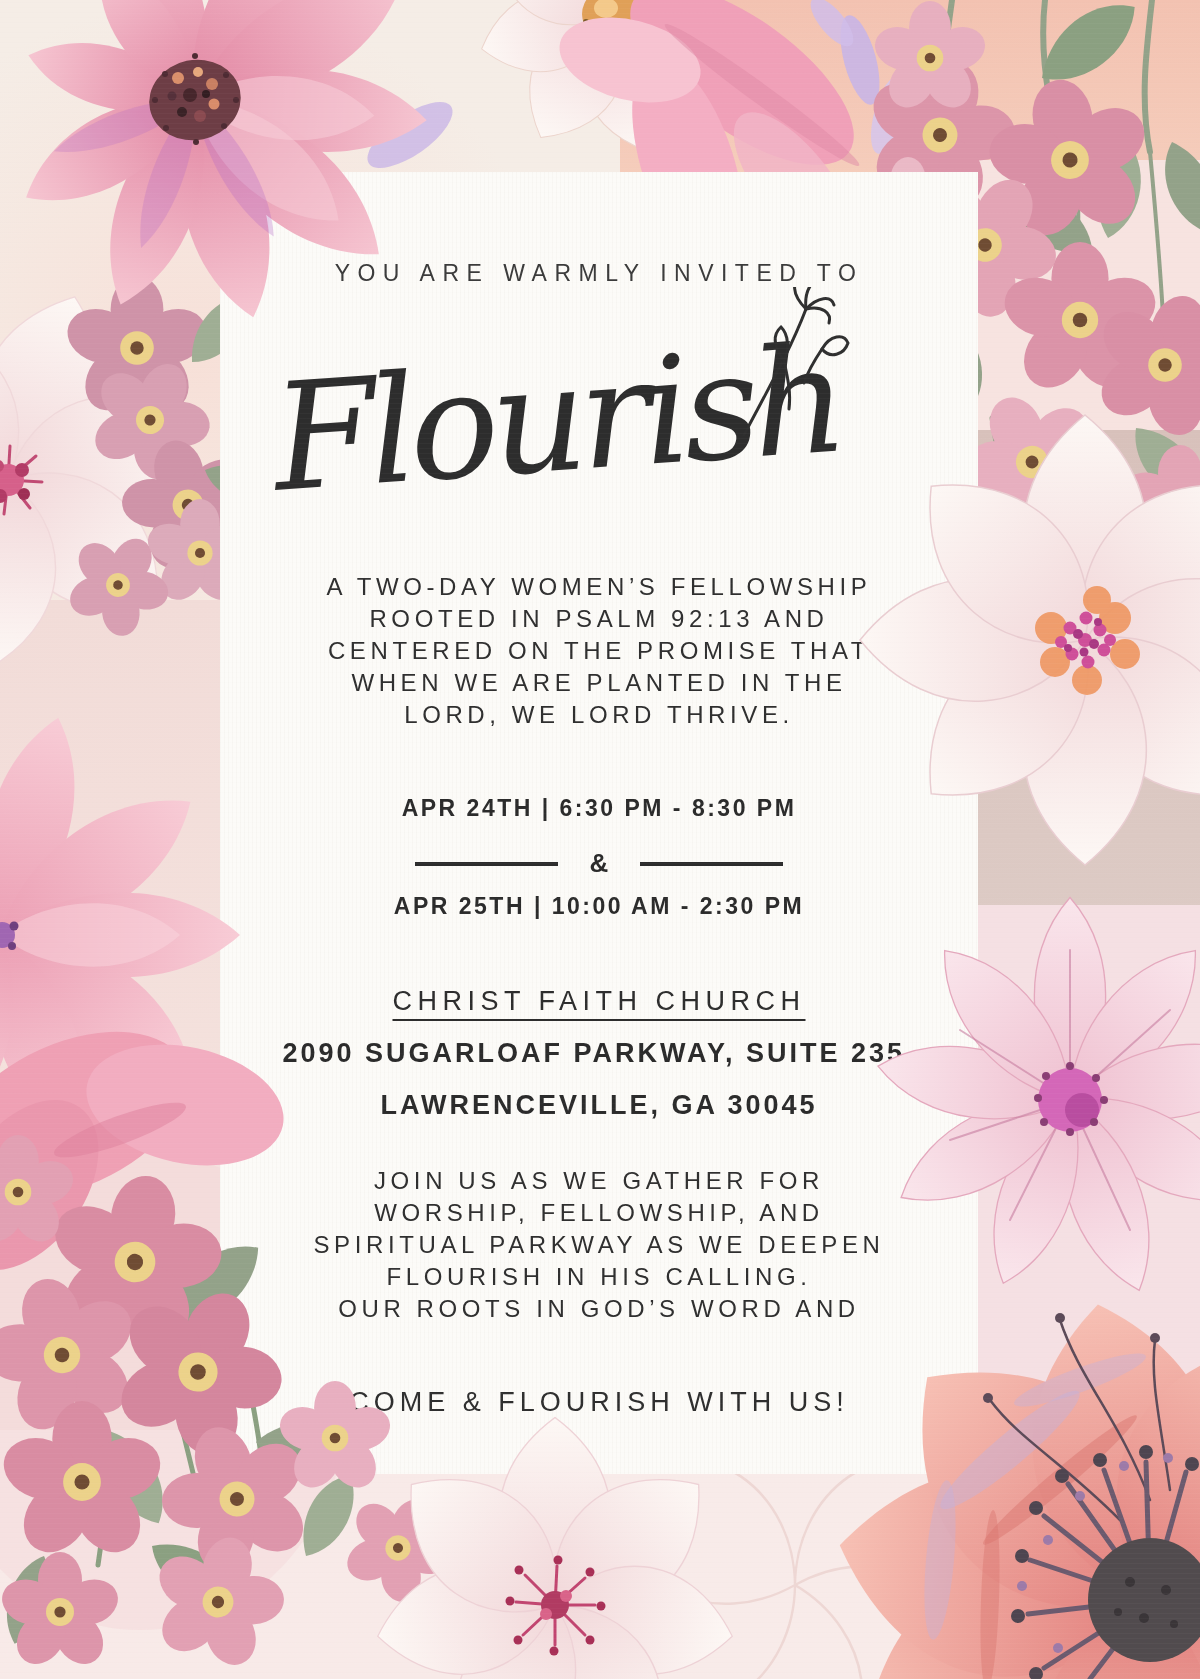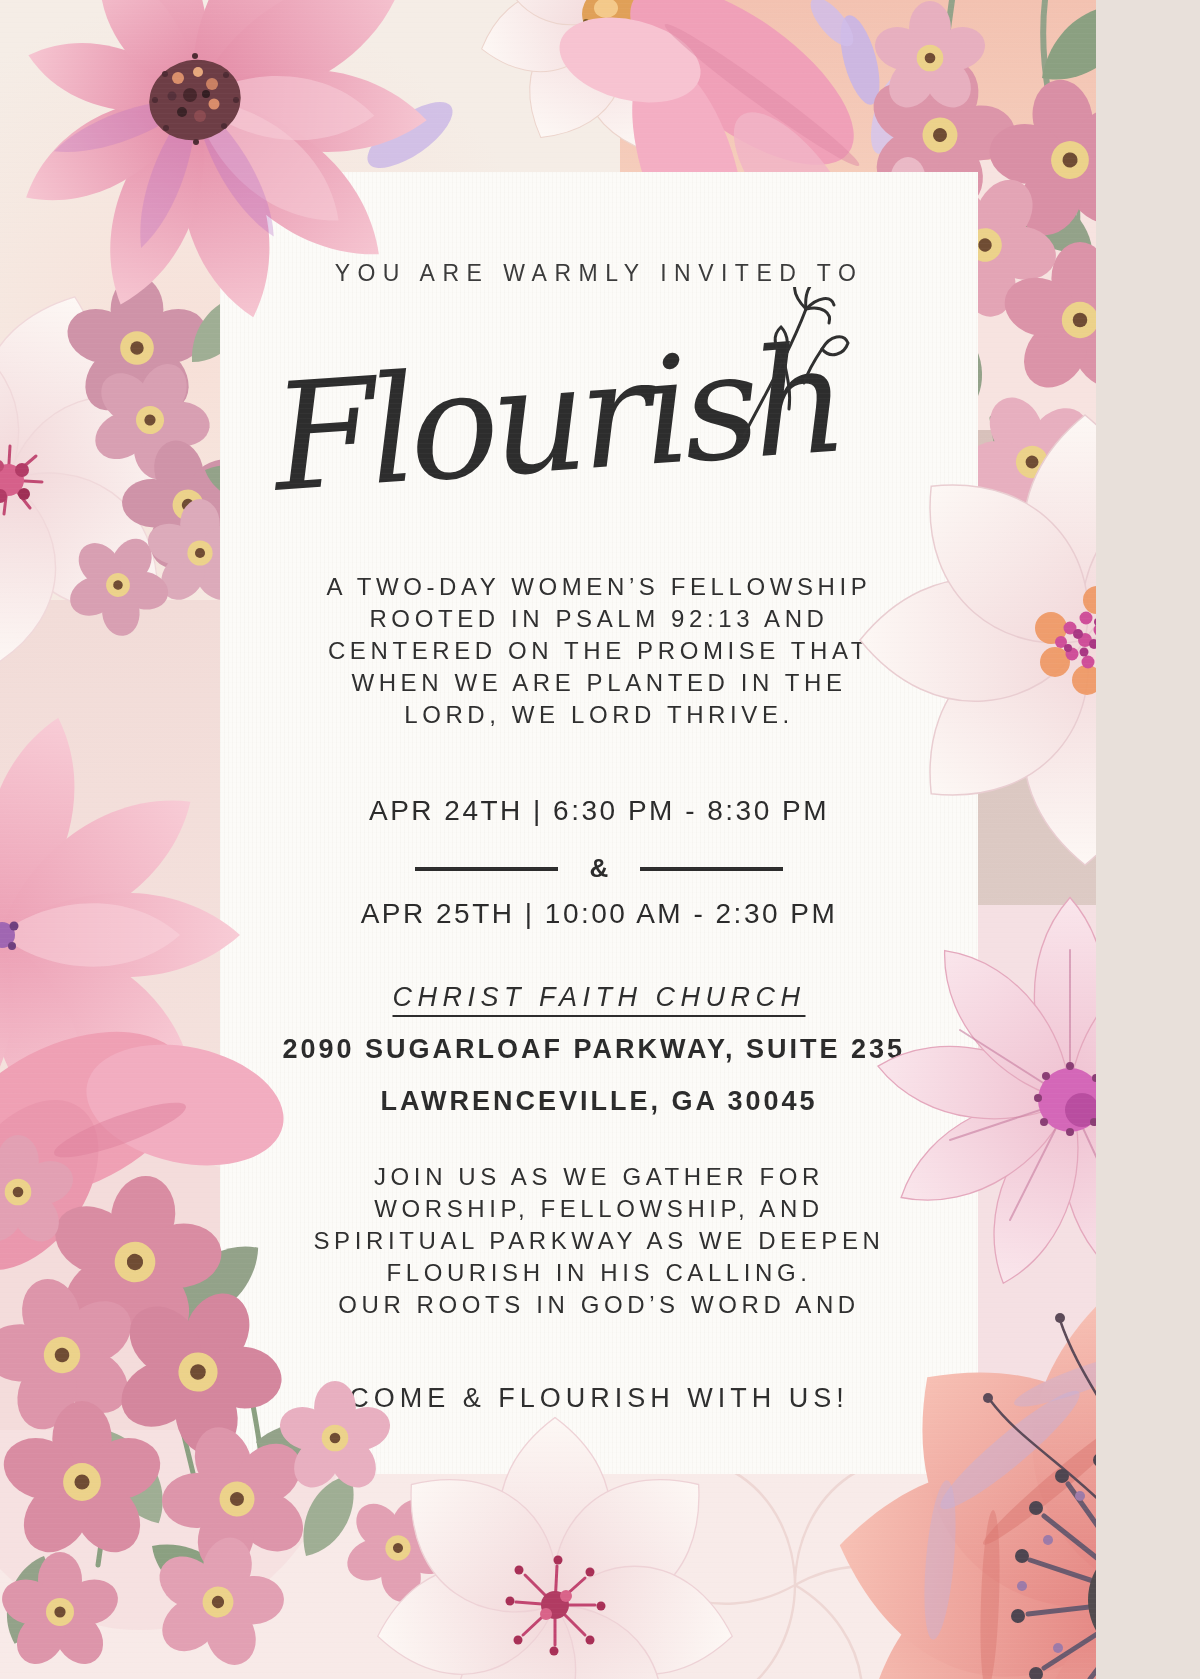--- a/index.html
+++ b/index.html
@@ -1,16 +1,16 @@
 <!DOCTYPE html>
 <html><head>
 <meta charset="utf-8">
 <style>
   html,body{margin:0;padding:0;background:#e8e0da;}
-  .page{position:relative;width:1096px;height:1679px;overflow:hidden;
+  .page{position:relative;width:1200px;height:1679px;overflow:hidden;
         background:#8b5cf6;font-family:"Liberation Sans",sans-serif;}
   .patch{position:absolute;}
   .p-cream{left:0;top:0;width:660px;height:660px;
     background:radial-gradient(circle at 30% 55%, #f7e0d8 0%, #f5ede6 62%);}
   .p-peach{left:620px;top:0;width:580px;height:470px;
     background:linear-gradient(180deg,#f3c2b1 0%,#f6d2c0 55%,#f8ddcd 100%);}
   .p-right-pale{left:978px;top:160px;width:222px;height:300px;background:#f7e3e0;}
   .p-right-mauve{left:978px;top:430px;width:222px;height:505px;
     background:linear-gradient(180deg,#d8c1bb 0%,#ddcbc5 100%);}
   .p-right-low{left:978px;top:905px;width:222px;height:560px;background:#f5e0e3;}
@@ -29,29 +29,29 @@
   .panel-inner{width:100%;height:100%;text-align:center;color:#2e2e2e;}
 
   .eyebrow{margin:0;padding-top:88px;font-size:23px;letter-spacing:7.5px;color:#3b3b3b;}
   .title-wrap{position:relative;height:252px;margin-top:6px;display:flex;
     align-items:center;justify-content:center;}
   .title-script{font-family:"DejaVu Serif",serif;font-style:italic;font-size:148px;
     color:#2d2d2d;letter-spacing:-7px;transform:translateX(-42px) rotate(-4deg);white-space:nowrap;}
   .sprig{position:absolute;left:512px;top:-6px;}
 
   .desc{margin-top:26px;font-size:24px;letter-spacing:4.6px;line-height:32px;color:#2f2f2f;}
-  .sched{margin-top:64px;font-weight:400;font-size:28px;letter-spacing:2.5px;color:#2b2b2b;}
+  .sched{margin-top:64px;font-weight:700;font-size:23px;letter-spacing:2.5px;color:#2b2b2b;}
   .divider{margin:26px auto 0;width:430px;display:flex;align-items:center;
     justify-content:center;gap:32px;}
   .rule{width:143px;height:4px;background:#2c2c2c;}
   .amp{font-size:26px;font-weight:700;color:#2b2b2b;}
   .sched2{margin-top:14px;}
-  .venue{margin-top:52px;font-size:27px;letter-spacing:5.5px;color:#2d2d2d;
+  .venue{margin-top:66px;font-size:27px;letter-spacing:5.5px;color:#2d2d2d;
     text-decoration:underline;text-underline-offset:9px;text-decoration-thickness:1.5px;
-    display:inline-block;font-style:italic;}
+    display:inline-block;}
   .addr{margin-top:10px;font-weight:700;font-size:27px;letter-spacing:3px;line-height:52px;color:#2b2b2b;}
   .body-par{margin-top:34px;font-size:24px;letter-spacing:4.6px;line-height:32px;color:#2f2f2f;}
   .closing{margin-top:62px;font-size:27px;letter-spacing:5px;color:#2e2e2e;}
 
   .grain{position:absolute;inset:0;z-index:5;pointer-events:none;opacity:.55;
     background-image:repeating-linear-gradient(0deg,rgba(255,255,255,.05) 0 1px,
       rgba(60,40,40,.012) 1px 2px,transparent 2px 5px);}
 </style>
 </head>
 <body>

